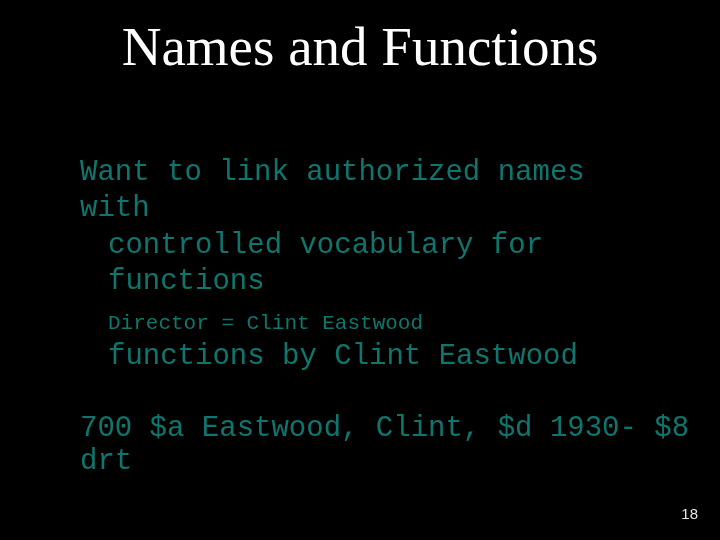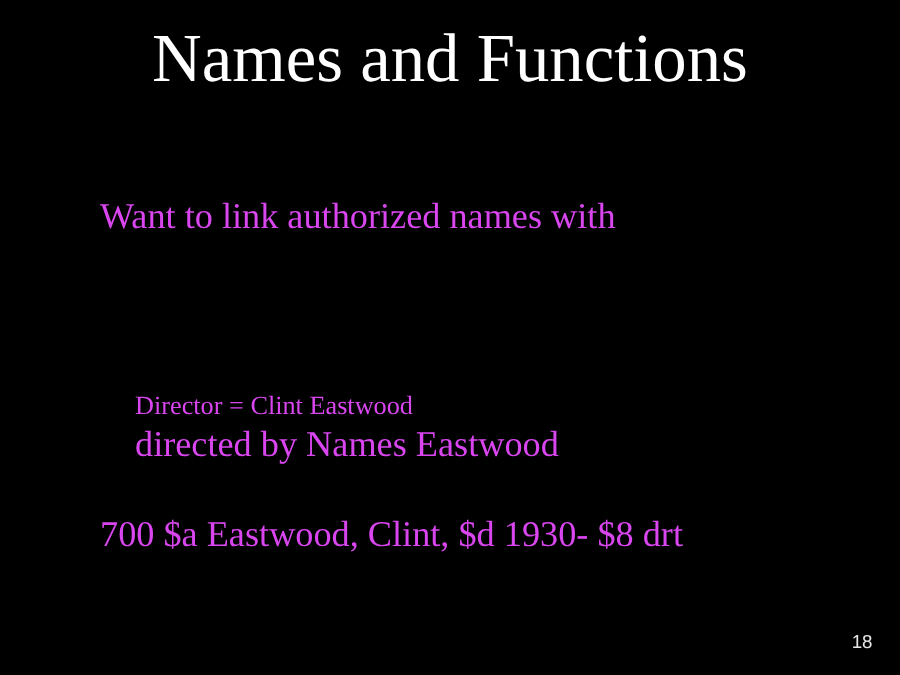--- a/index.html
+++ b/index.html
@@ -22,22 +22,22 @@
     top: 18px;
     left: 0;
     width: 100%;
     text-align: center;
     font-family: "Papyrus", "Segoe Script", "Comic Sans MS", cursive, serif;
     font-size: 55px;
     line-height: 1.05;
     color: #fff;
   }
   .body-text {
-    font-family: Liberation Serif, serif;
-    color: #d946ef;
+    font-family: Liberation Mono, monospace;
+    color: #0f766e;
   }
   .intro {
     position: absolute;
     top: 155px;
     left: 80px;
     right: 60px;
     font-size: 29px;
     line-height: 1.25;
   }
   .intro .line2 {
@@ -73,23 +73,24 @@
 </style>
 </head>
 <body>
 
 <div class="slide">
 
   <div class="title">Names and Functions</div>
 
   <div class="intro body-text">
     <div>Want to link authorized names with</div>
+    <div class="line2">controlled vocabulary for functions</div>
   </div>
 
   <div class="director body-text">Director = Clint Eastwood</div>
 
-  <div class="directed-by body-text">directed by Names Eastwood</div>
+  <div class="directed-by body-text">functions by Clint Eastwood</div>
 
   <div class="marc body-text">700 $a Eastwood, Clint, $d 1930- $8 drt</div>
 
   <div class="page-number">18</div>
 
 </div>
 
 </body></html>

